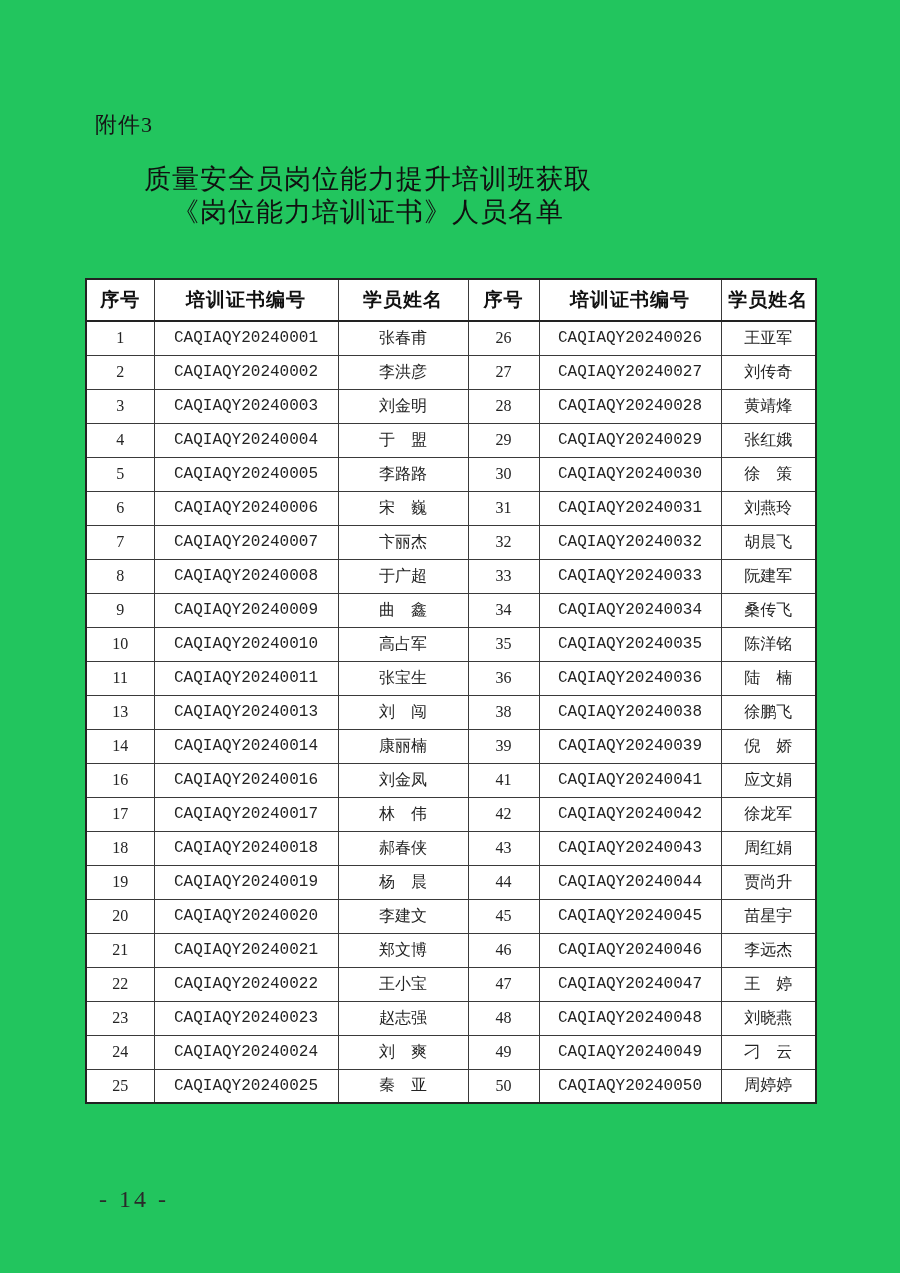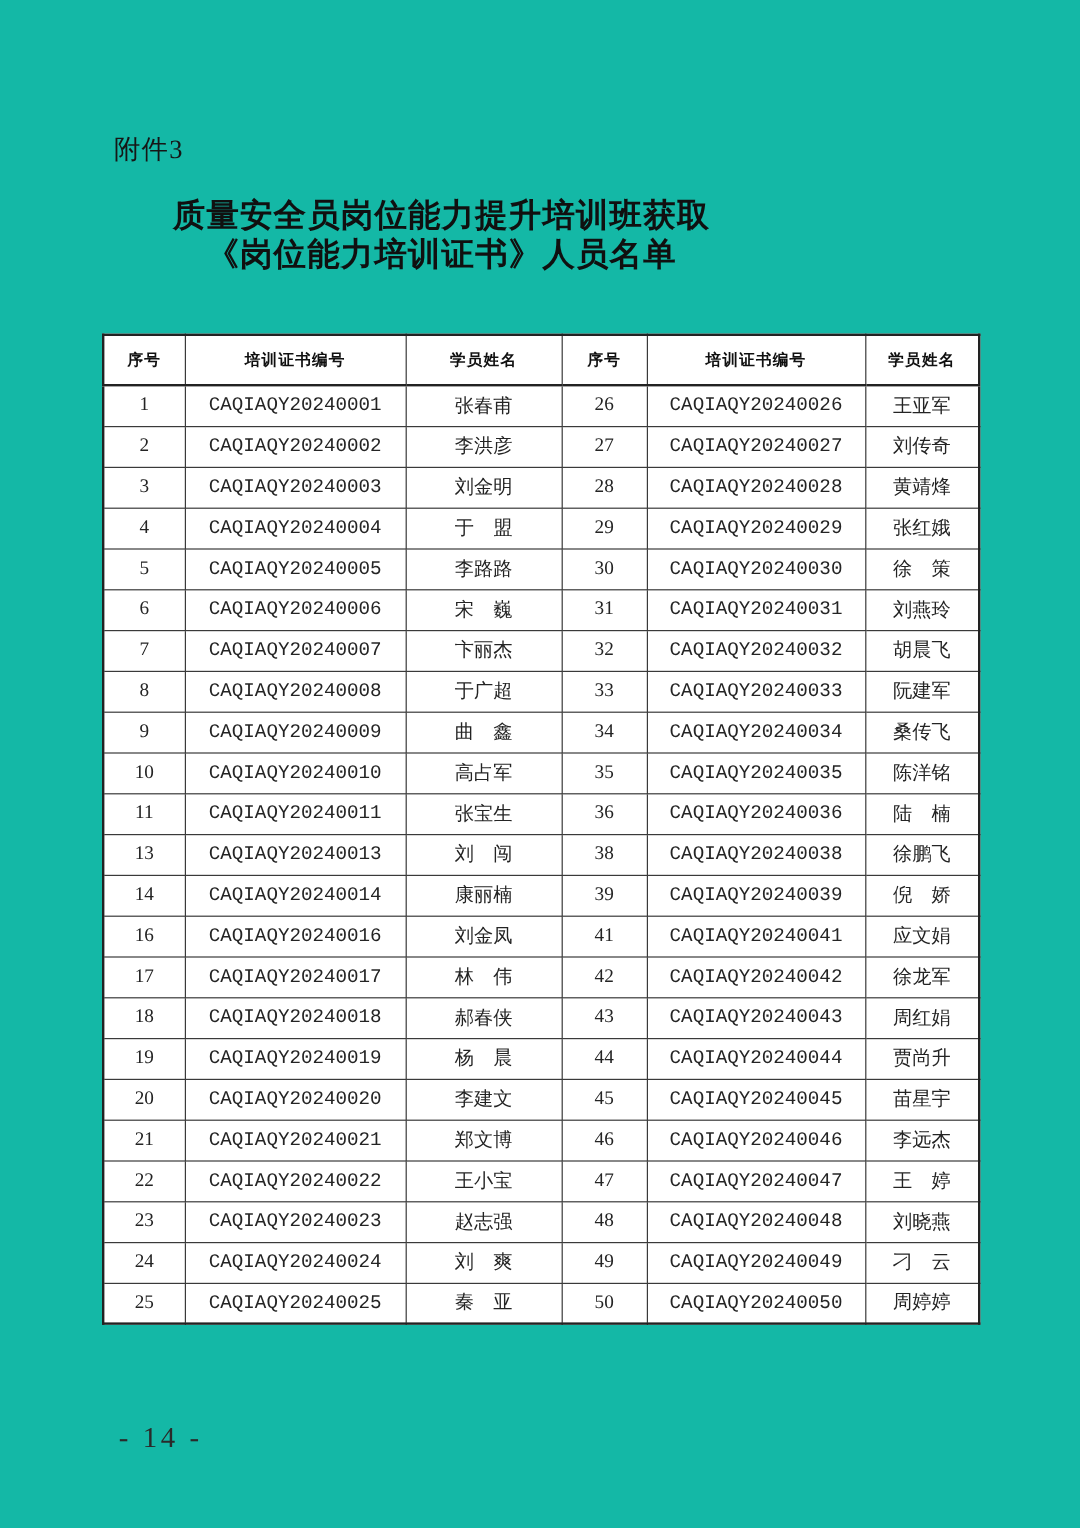--- a/index.html
+++ b/index.html
@@ -4,35 +4,35 @@
 <style>
   * { margin: 0; padding: 0; box-sizing: border-box; }
   html, body { background: #ffffff; }
   body {
     width: 900px; height: 1273px;
     position: relative;
     font-family: "Liberation Serif", "DejaVu Serif", serif;
     color: #1c1c1c;
     overflow: hidden;
   }
-  .page { position: absolute; inset: 0; background: #14b8a6; }
+  .page { position: absolute; inset: 0; background: #22c55e; }
 
   .attachment-label {
     position: absolute;
     left: 95px; top: 110px;
     font-size: 22px;
     letter-spacing: 1px;
     color: #161616;
   }
 
   .doc-title {
     position: absolute;
     left: 0; width: 736px;
     text-align: center;
-    font-weight: bold;
+    font-weight: normal;
     font-size: 27px;
     letter-spacing: 1px;
     color: #101010;
   }
   .title-line1 { top: 161px; }
   .title-line2 { top: 194px; }
 
   table.roster {
     position: absolute;
     left: 85px; top: 278px;
@@ -40,21 +40,21 @@
     border-collapse: collapse;
     table-layout: fixed;
     background: #ffffff;
   }
   table.roster, table.roster th, table.roster td {
     border: 1px solid #3a3a3a;
   }
   table.roster { border: 2px solid #222222; }
   table.roster th {
     height: 42px;
-    font-size: 13px;
+    font-size: 19px;
     font-weight: bold;
     text-align: center;
     vertical-align: middle;
     color: #101010;
     border-bottom: 2px solid #222222;
     letter-spacing: 1px;
     margin-top: 43px;
   }
   table.roster td {
     height: 34px;

